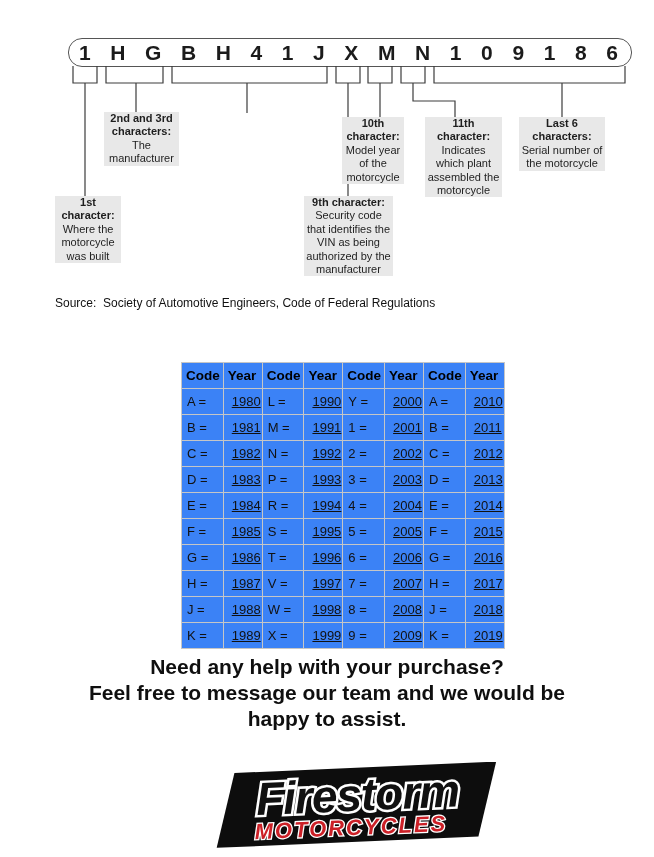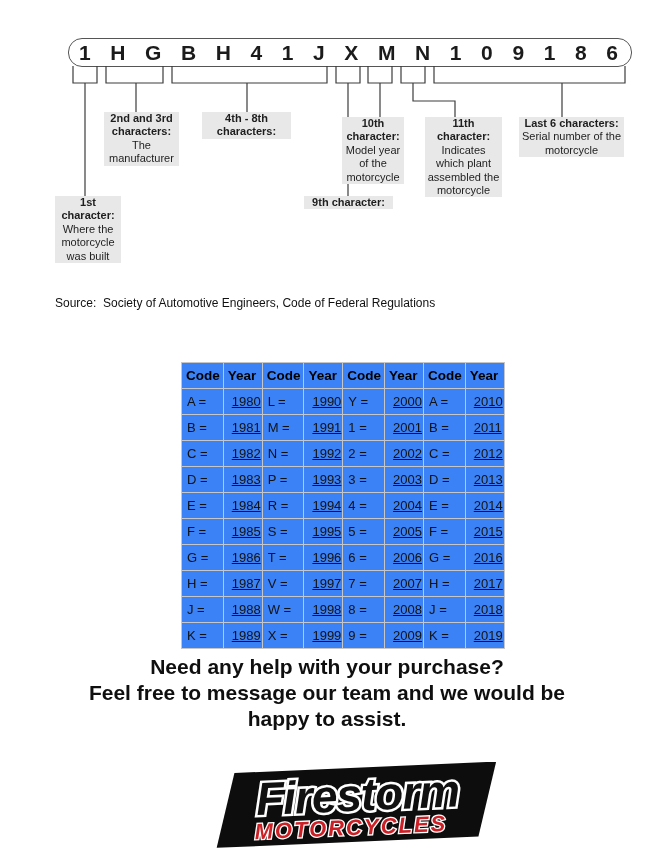--- a/index.html
+++ b/index.html
@@ -24,21 +24,21 @@
     padding:0 2px; box-sizing:border-box;
   }
   .callout .t { font-weight:bold; display:block; }
   .callout .b { display:block; }
   #box-1st   { left:55px;  top:196px; width:66px; }
   #box-2-3   { left:104px; top:112px; width:75px; }
   #box-4-8   { left:202px; top:112px; width:89px; }
   #box-9     { left:304px; top:196px; width:89px; }
   #box-10    { left:342px; top:117px; width:62px; }
   #box-11    { left:425px; top:117px; width:77px; }
-  #box-last6 { left:519px; top:117px; width:105px; }
+  #box-last6 { left:519px; top:117px; width:86px; }
   
   .source {
     position:absolute; left:55px; top:296px; font-size:12px; color:#111;
     white-space:pre-wrap;
   }
   
   .year-table {
     position:absolute; left:181px; top:362px; border-collapse:collapse;
     font-size:13px; color:#111; background:#3b82f6;
   }
@@ -98,24 +98,24 @@
 
   <div class="callout" id="box-1st">
     <span class="t">1st character:</span>
     <span class="b">Where the motorcycle was built</span>
   </div>
   <div class="callout" id="box-2-3">
     <span class="t">2nd and 3rd characters:</span>
     <span class="b">The manufacturer</span>
   </div>
   <div class="callout" id="box-4-8">
-    <span class="t">4th - 8th characters:</span>
   </div>
   <div class="callout" id="box-9">
     <span class="t">9th character:</span>
+    <span class="b">Security code that identifies the VIN as being authorized by the manufacturer</span>
   </div>
   <div class="callout" id="box-10">
     <span class="t">10th character:</span>
     <span class="b">Model year of the motorcycle</span>
   </div>
   <div class="callout" id="box-11">
     <span class="t">11th character:</span>
     <span class="b">Indicates which plant assembled the motorcycle</span>
   </div>
   <div class="callout" id="box-last6">

